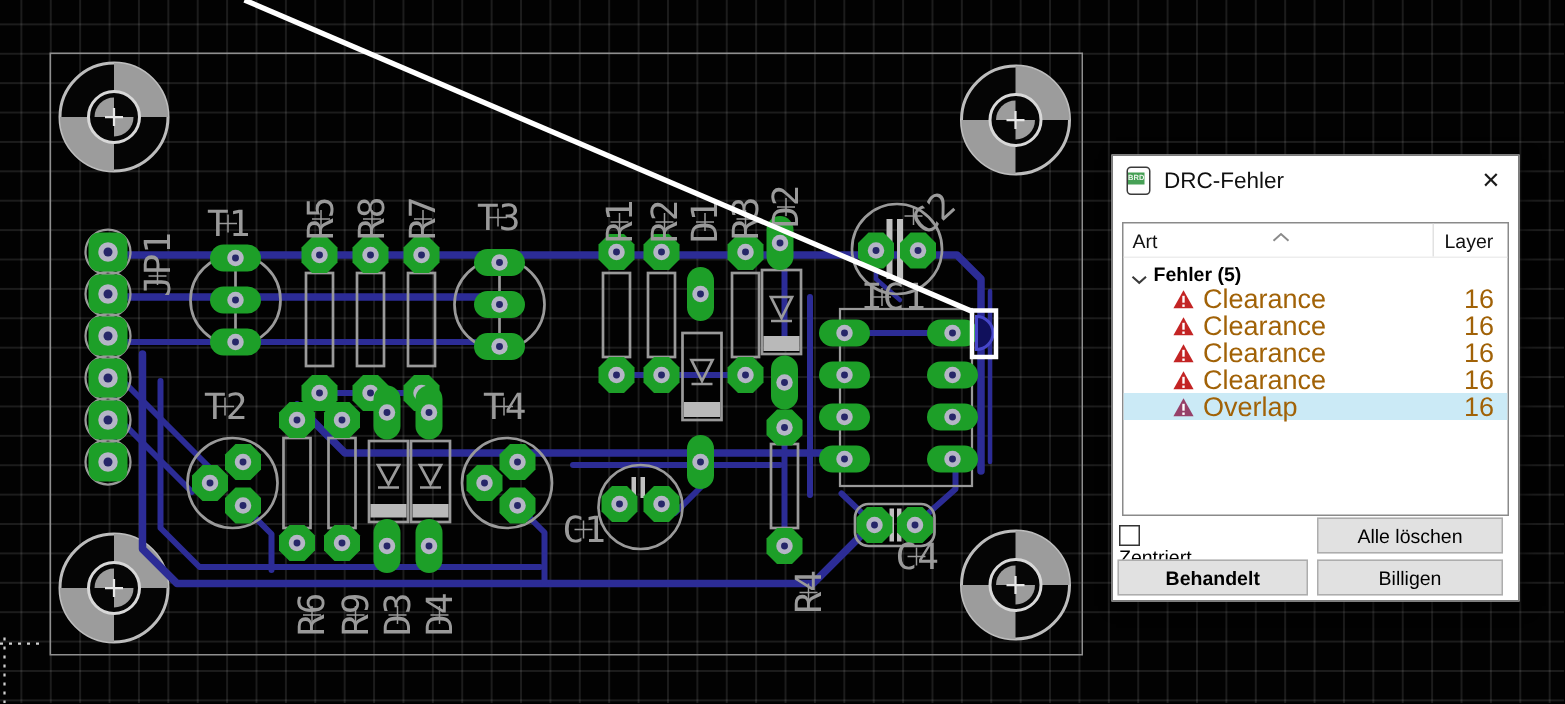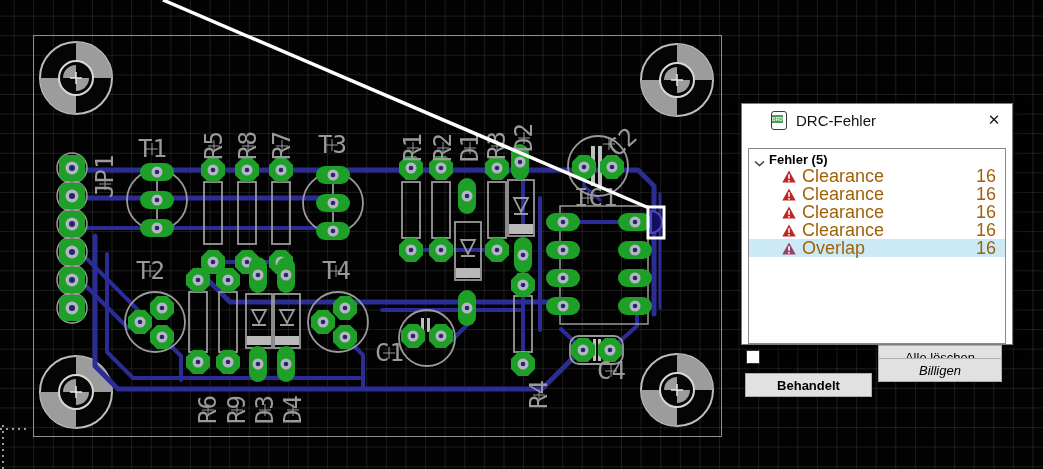--- a/index.html
+++ b/index.html
@@ -7,22 +7,22 @@
           font-family:"Liberation Sans",sans-serif;}
   .grid{position:absolute;inset:0;
         background-image:
           linear-gradient(rgba(255,255,255,.10) 1px,transparent 1px),
           linear-gradient(90deg,rgba(255,255,255,.10) 1px,transparent 1px);
         background-size:19.6px 19.6px;background-position:-6px -4px;}
   svg.board{position:absolute;left:0;top:0;}
   .silk-label{font-family:"DejaVu Sans Mono",monospace;font-size:24px;fill:#9a9a9a;}
 
   
-  .dialog{position:absolute;left:741px;top:103px;width:272px;height:242px;background:#fff;
-          border:1px solid #7c7c7c;box-shadow:3px 3px 10px rgba(0,0,0,.65);box-sizing:border-box;padding-left:20px;}
+  .dialog{position:absolute;left:741px;top:103px;width:272px;height:298px;background:#fff;
+          border:1px solid #7c7c7c;box-shadow:3px 3px 10px rgba(0,0,0,.65);box-sizing:border-box;}
   .titlebar{display:flex;align-items:center;height:32px;padding-left:9px;}
   .title{font-size:15px;color:#101010;margin-left:9px;}
   .close{margin-left:auto;width:36px;height:100%;display:flex;align-items:center;justify-content:center;
          font-size:15px;color:#1a1a1a;}
   .doc-icon{position:relative;width:16px;height:19px;border:1.5px solid #3a3a3a;border-radius:3px;
             background:#fdfdfd;box-sizing:border-box;flex:0 0 auto;}
   .brd{position:absolute;left:0;top:3.5px;width:11px;height:8px;background:#46a055;color:#eef6ee;
        font-size:5px;font-weight:bold;line-height:8px;text-align:center;letter-spacing:0;}
 
   .listbox{position:absolute;left:6px;top:44px;width:258px;height:196px;border:1px solid #8a8a8a;
@@ -41,21 +41,21 @@
   .row.selected{background:#cbeaf6;}
   .row .wicon{margin-left:33px;margin-right:6px;display:flex;flex:0 0 auto;}
   .row .lay{margin-left:auto;padding-right:9px;}
 
   .chk{position:absolute;left:4px;top:246px;display:flex;align-items:flex-start;font-size:13px;color:#000;flex-direction:column;}
   .chk .box{width:14px;height:14px;border:1px solid #333;background:#fff;margin-right:7px;box-sizing:border-box;}
   .btn{position:absolute;background:#e1e1e1;border:1px solid #adadad;font-size:13px;color:#000;
        display:flex;align-items:center;justify-content:center;box-sizing:border-box;cursor:default;}
   #btn-clear{left:136px;top:241px;width:124px;height:24px;}
   #btn-processed{left:3px;top:269px;width:127px;height:24px;font-weight:bold;}
-  #btn-approve{left:136px;top:254px;width:124px;height:24px;font-style:italic;}
+  #btn-approve{left:136px;top:269px;width:124px;height:24px;}
 </style>
 </head>
 <body>
 
 <div class="screen">
   <div class="grid"></div>
 
   <svg class="board" width="1043" height="469" viewBox="0 0 1043 469">
     <defs>
       <g id="pad-oct">
@@ -291,20 +291,29 @@
   <div class="dialog">
     <div class="titlebar">
       <span class="doc-icon">
         <span class="brd">BRD</span>
       </span>
       <span class="title">DRC-Fehler</span>
       <span class="close">✕</span>
     </div>
 
     <div class="listbox">
+      <div class="lheader">
+        <span class="col-art">Art</span>
+        <span class="sortchev">
+          <svg width="12" height="7">
+              <polyline points="1,5.5 6,1 11,5.5" stroke="#8a8a8a" stroke-width="1.3" fill="none"></polyline>
+            </svg>
+        </span>
+        <span class="col-layer">Layer</span>
+      </div>
 
       <div class="grouprow">
         <span class="chev">
           <svg width="11" height="7">
               <polyline points="1,1.5 5.5,5.5 10,1.5" stroke="#3a3a3a" stroke-width="1.4" fill="none"></polyline>
             </svg>
         </span>
         <span>Fehler (5)</span>
       </div>
 

